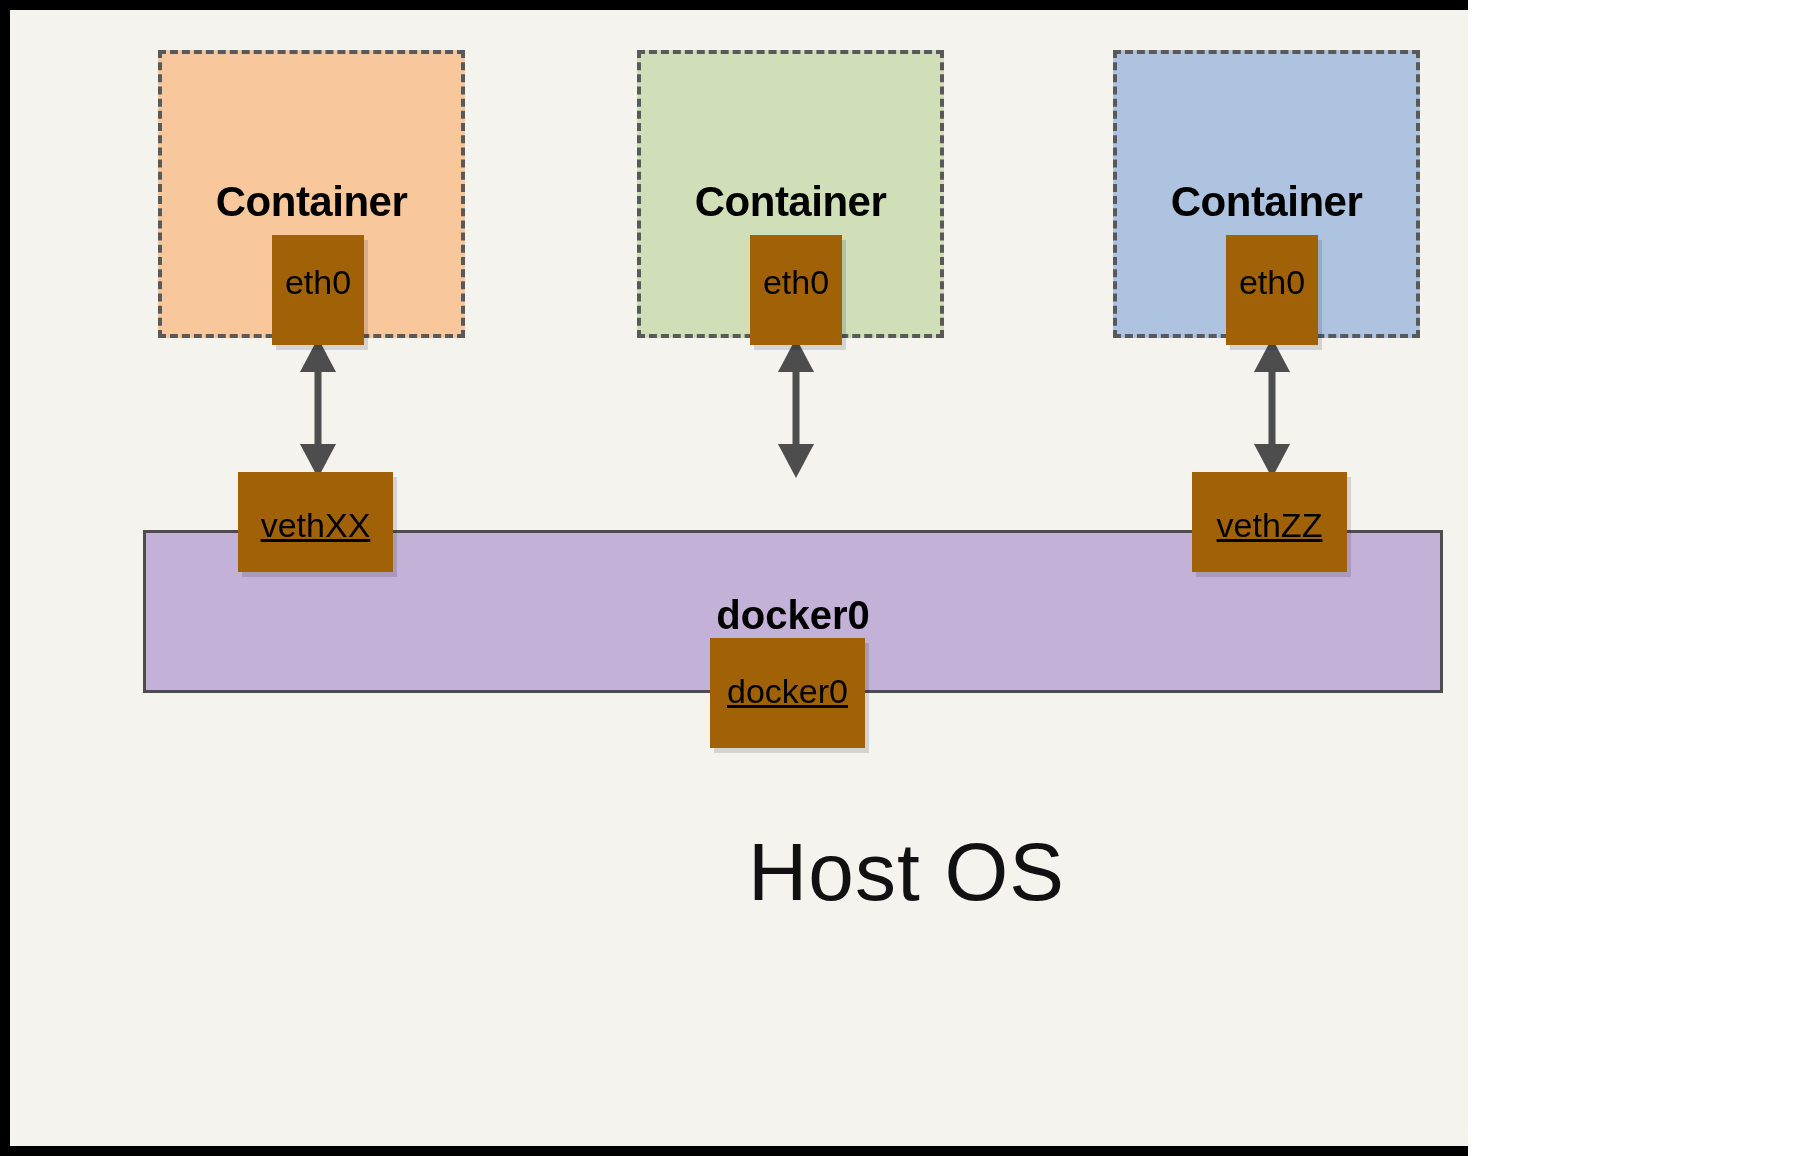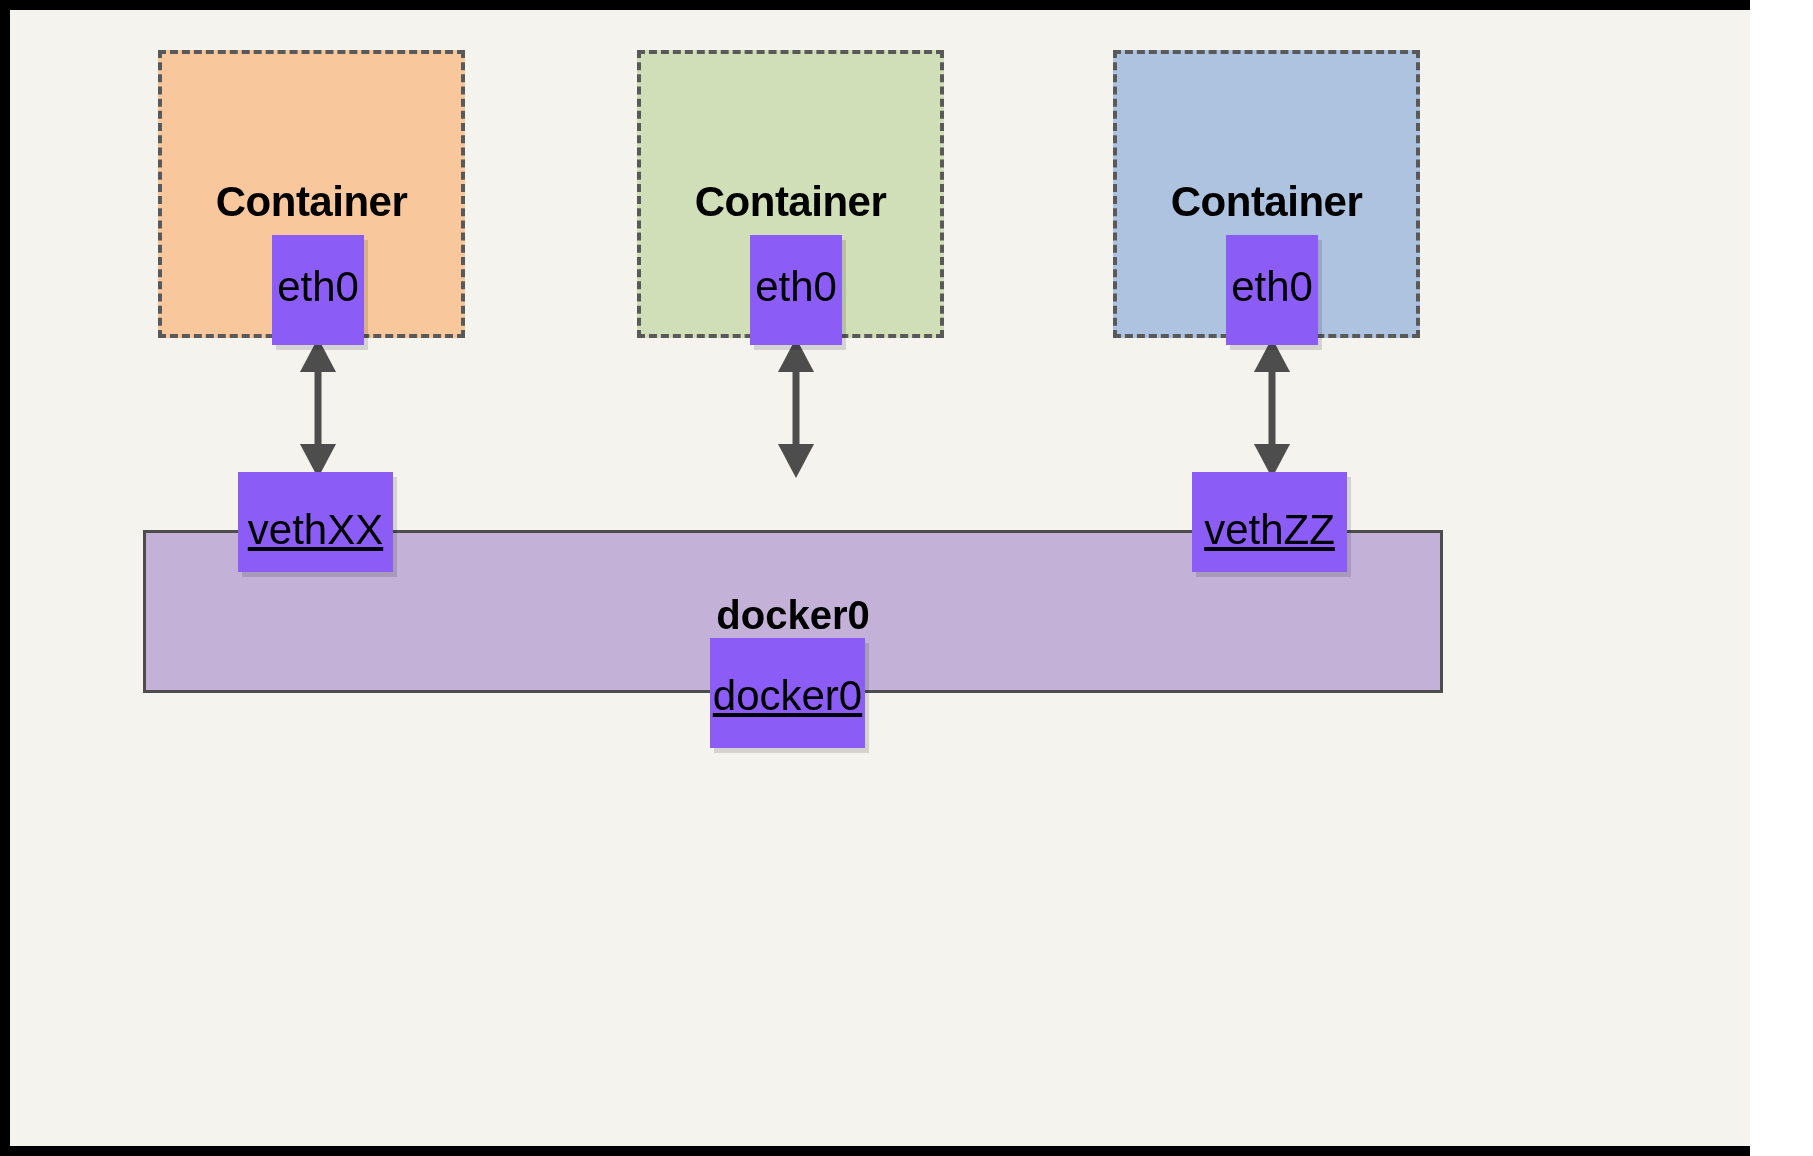--- a/index.html
+++ b/index.html
@@ -2,21 +2,21 @@
 <html><head>
 <meta charset="utf-8">
 <style>
   html, body {
     margin: 0;
     padding: 0;
     background: #ffffff;
   }
   #canvas {
     position: relative;
-    width: 1750px;
+    width: 1468px;
     height: 1156px;
     background: #000000;
     box-sizing: border-box;
     overflow: hidden;
     font-family: "Liberation Sans", sans-serif;
     padding-left: 28px;
   }
   #stage {
     position: absolute;
     left: 10px;
@@ -41,28 +41,28 @@
     text-align: center;
     font-size: 42px;
     font-weight: bold;
     color: #000000;
     letter-spacing: -0.5px;
   }
 
   
   .note {
     position: absolute;
-    background: #8b5cf6;
+    background: #a16207;
     box-shadow: 4px 5px 0 rgba(0,0,0,0.13);
     box-sizing: border-box;
     display: flex;
     align-items: center;
     justify-content: center;
     color: #000000;
-    font-size: 42px;
+    font-size: 34px;
     z-index: 6;
   }
   .note.label-top {
     align-items: flex-start;
     padding-top: 28px;
   }
   .note.label-mid-upper {
     align-items: flex-start;
     padding-top: 34px;
     text-decoration: underline;
@@ -174,15 +174,16 @@
     </div>
     <div class="note label-mid-upper" style="left:1182px; top:462px; width:155px; height:100px;">
       <span>vethZZ</span>
     </div>
 
     <div class="note label-mid-upper" style="left:700px; top:628px; width:155px; height:110px;">
       <span>docker0</span>
     </div>
 
 
+    <div id="host-os">Host OS</div>
 
   </div>
 </div>
 
 </body></html>

